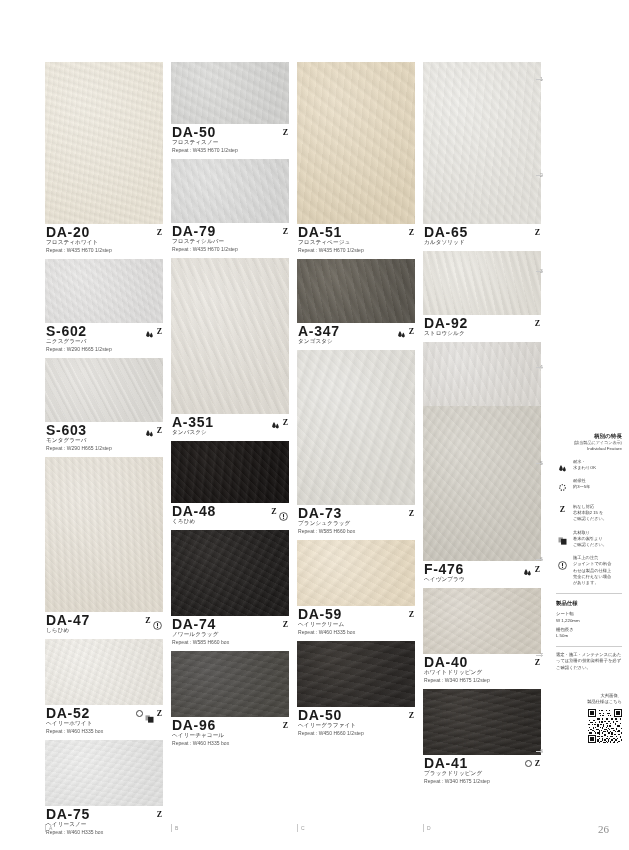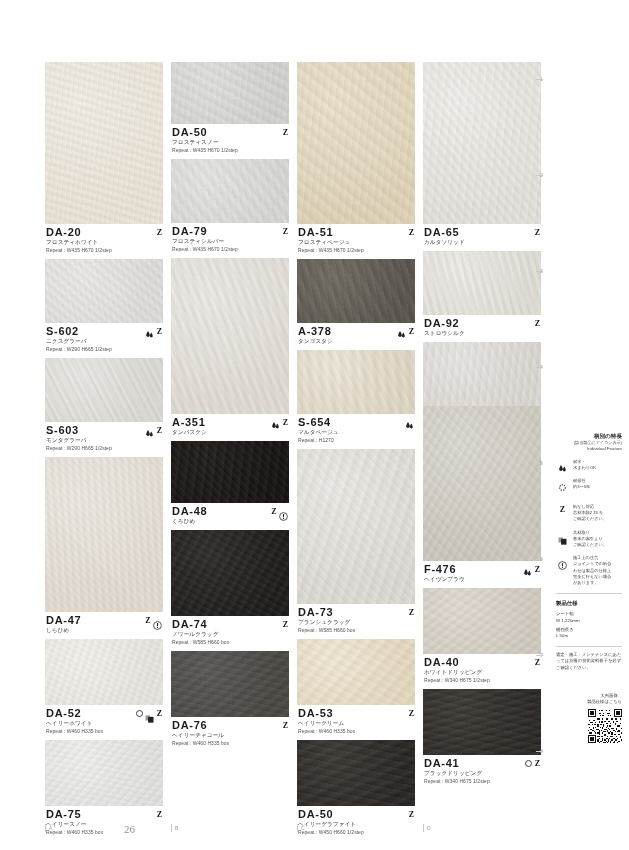--- a/index.html
+++ b/index.html
@@ -35,21 +35,21 @@
     background-size: cover;
     position: relative;
   }
   .caption {
     background: #ffffff;
     padding: 3px 1px 5px 1px;
     position: relative;
     min-height: 26px;
   }
   .code {
-    font-size: 11px;
+    font-size: 14px;
     font-weight: bold;
     letter-spacing: 0.7px;
     color: #1b1b1b;
     line-height: 11px;
   }
   .jname {
     font-size: 5.6px;
     color: #333333;
     line-height: 8px;
     letter-spacing: 0.1px;
@@ -149,21 +149,21 @@
     position: absolute;
     font-size: 5px; color: #9b9b9b;
     padding-left: 3px;
     border-left: 1px solid #c9c9c9;
     line-height: 8px;
   }
   .pageno {
     position: absolute;
     right: 0; top: 823px;
     width: 505px;
-    text-align: left;
+    text-align: right;
     padding-right: 20px;
     font-size: 11px;
     color: #8e8e8e;
     font-family: "Liberation Serif", serif;
   }
 </style>
 </head>
 <body>
 
 <div id="page">
@@ -313,21 +313,21 @@
             <div class="jname">ノワールクラッグ</div>
             <div class="repeat">Repeat : W585 H660  box</div>
             <div class="icons">
               <span class="ic ic-z">Z</span>
             </div>
           </div>
         </div>
         <div class="cell">
           <div class="swatch" style="height: 66px; background: repeating-linear-gradient(143deg, rgba(255, 255, 255, 0.055) 0px, rgba(0, 0, 0, 0.043) 5px, rgba(255, 255, 255, 0.03) 9px), repeating-linear-gradient(11deg, rgba(0, 0, 0, 0.035) 0px, rgba(255, 255, 255, 0.05) 6px), radial-gradient(circle at 30% 25%, rgb(88, 86, 84) 0%, rgb(70, 68, 63) 78%), rgb(88, 86, 84);"></div>
           <div class="caption">
-            <div class="code">DA-76</div>
+            <div class="code">DA-96</div>
             <div class="jname">ヘイリーチャコール</div>
             <div class="repeat">Repeat : W460 H335  box</div>
             <div class="icons">
               <span class="ic ic-z">Z</span>
             </div>
           </div>
         </div>
       </div>
       <div class="col">
         <div class="cell">
@@ -337,60 +337,46 @@
             <div class="jname">フロスティベージュ</div>
             <div class="repeat">Repeat : W435 H670  1/2step</div>
             <div class="icons">
               <span class="ic ic-z">Z</span>
             </div>
           </div>
         </div>
         <div class="cell">
           <div class="swatch" style="height: 64px; background: repeating-linear-gradient(62deg, rgba(255, 255, 255, 0.055) 0px, rgba(0, 0, 0, 0.043) 4px, rgba(255, 255, 255, 0.03) 11px), repeating-linear-gradient(79deg, rgba(0, 0, 0, 0.035) 0px, rgba(255, 255, 255, 0.05) 7px), radial-gradient(circle at 30% 25%, rgb(111, 106, 96) 0%, rgb(87, 83, 75) 78%), rgb(111, 106, 96);"></div>
           <div class="caption">
-            <div class="code">A-378</div>
+            <div class="code">A-347</div>
             <div class="jname">タンゴスタシ</div>
             <div class="icons">
               <span class="ic ic-drop"><svg viewBox="0 0 12 13" width="9" height="10">
                   <path d="M4 1 C4 1 1.6 4.6 1.6 7.2 A2.5 2.7 0 0 0 6.4 7.2 C6.4 4.6 4 1 4 1 Z" fill="#222"></path>
                   <path d="M8.4 3 C8.4 3 6.4 6 6.4 8.2 A2.1 2.2 0 0 0 10.4 8.2 C10.4 6 8.4 3 8.4 3 Z" fill="#222"></path>
                 </svg></span>
               <span class="ic ic-z">Z</span>
             </div>
           </div>
         </div>
         <div class="cell">
-          <div class="swatch" style="height: 64px; background: repeating-linear-gradient(85deg, rgba(255, 255, 255, 0.055) 0px, rgba(0, 0, 0, 0.043) 5px, rgba(255, 255, 255, 0.03) 11px), repeating-linear-gradient(62deg, rgba(0, 0, 0, 0.035) 0px, rgba(255, 255, 255, 0.05) 7px), radial-gradient(circle at 30% 25%, rgb(239, 232, 218) 0%, rgb(226, 217, 199) 78%), rgb(239, 232, 218);"></div>
-          <div class="caption">
-            <div class="code">S-654</div>
-            <div class="jname">マルタベージュ</div>
-            <div class="repeat">Repeat : H1270</div>
-            <div class="icons">
-              <span class="ic ic-drop"><svg viewBox="0 0 12 13" width="9" height="10">
-                  <path d="M4 1 C4 1 1.6 4.6 1.6 7.2 A2.5 2.7 0 0 0 6.4 7.2 C6.4 4.6 4 1 4 1 Z" fill="#222"></path>
-                  <path d="M8.4 3 C8.4 3 6.4 6 6.4 8.2 A2.1 2.2 0 0 0 10.4 8.2 C10.4 6 8.4 3 8.4 3 Z" fill="#222"></path>
-                </svg></span>
-            </div>
-          </div>
-        </div>
-        <div class="cell">
           <div class="swatch" style="height: 155px; background: repeating-linear-gradient(108deg, rgba(255, 255, 255, 0.055) 0px, rgba(0, 0, 0, 0.043) 3px, rgba(255, 255, 255, 0.03) 11px), repeating-linear-gradient(45deg, rgba(0, 0, 0, 0.035) 0px, rgba(255, 255, 255, 0.05) 7px), radial-gradient(circle at 30% 25%, rgb(237, 236, 232) 0%, rgb(223, 221, 214) 78%), rgb(237, 236, 232);"></div>
           <div class="caption">
             <div class="code">DA-73</div>
             <div class="jname">ブランシュクラッグ</div>
             <div class="repeat">Repeat : W585 H660  box</div>
             <div class="icons">
               <span class="ic ic-z">Z</span>
             </div>
           </div>
         </div>
         <div class="cell">
           <div class="swatch" style="height: 66px; background: repeating-linear-gradient(131deg, rgba(255, 255, 255, 0.055) 0px, rgba(0, 0, 0, 0.043) 4px, rgba(255, 255, 255, 0.03) 11px), repeating-linear-gradient(28deg, rgba(0, 0, 0, 0.035) 0px, rgba(255, 255, 255, 0.05) 7px), radial-gradient(circle at 30% 25%, rgb(244, 234, 215) 0%, rgb(232, 219, 194) 78%), rgb(244, 234, 215);"></div>
           <div class="caption">
-            <div class="code">DA-53</div>
+            <div class="code">DA-59</div>
             <div class="jname">ヘイリークリーム</div>
             <div class="repeat">Repeat : W460 H335  box</div>
             <div class="icons">
               <span class="ic ic-z">Z</span>
             </div>
           </div>
         </div>
         <div class="cell">
           <div class="swatch" style="height: 66px; background: repeating-linear-gradient(154deg, rgba(255, 255, 255, 0.055) 0px, rgba(0, 0, 0, 0.043) 5px, rgba(255, 255, 255, 0.03) 11px), repeating-linear-gradient(11deg, rgba(0, 0, 0, 0.035) 0px, rgba(255, 255, 255, 0.05) 7px), radial-gradient(circle at 30% 25%, rgb(58, 54, 50) 0%, rgb(37, 34, 32) 78%), rgb(58, 54, 50);"></div>
           <div class="caption">

